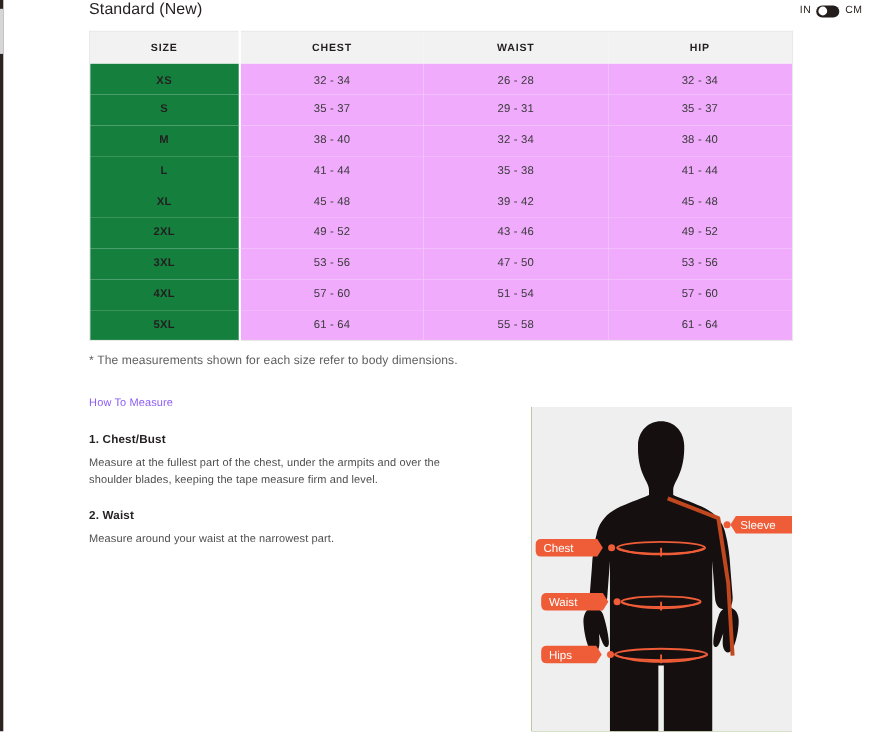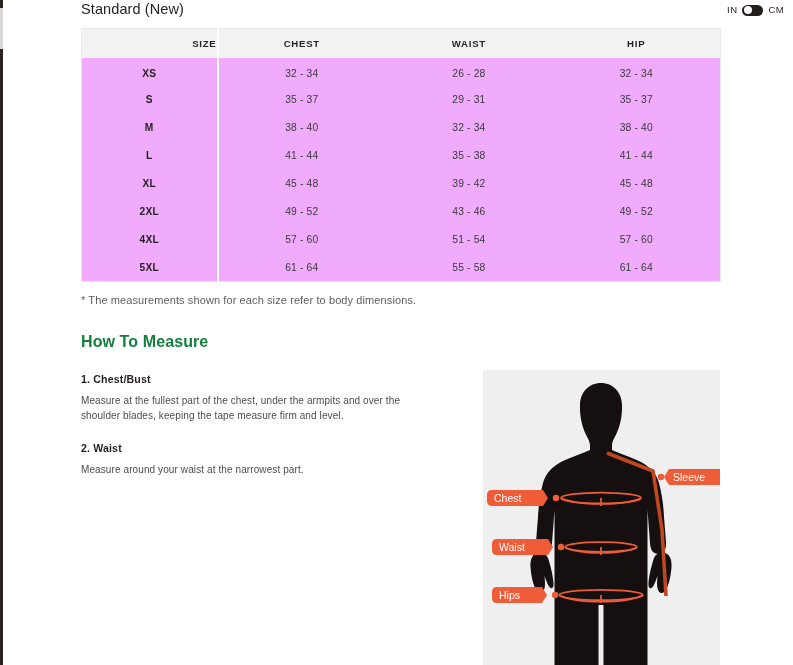--- a/index.html
+++ b/index.html
@@ -90,54 +90,53 @@
     font-size: 9.6px;
     font-weight: 700;
     letter-spacing: 0.75px;
     color: #231f20;
     height: 29px;
     text-align: center;
     vertical-align: middle;
   }
   .size-table thead th.h-size {
     border-right: 2px solid #ffffff;
-    text-align: right;
   }
   .size-table tbody tr { height: 28px; }
   .size-table tbody td {
     font-size: 10.3px;
     color: #3a3a3a;
     text-align: center;
     vertical-align: middle;
     background: #f0abfc;
     letter-spacing: 0.15px;
   }
   .size-table tbody td.size-cell {
-    background: #f0abfc;
+    background: #15803d;
     font-weight: 700;
     font-size: 10.2px;
     color: #231f20;
     letter-spacing: 0.3px;
     border-right: 2px solid #ffffff;
   }
   .size-table tbody tr:first-child td { padding-top: 3px; }
 
   .table-note {
     margin-top: 12px;
     font-size: 11px;
     color: #5e5e5e;
     letter-spacing: 0.1px;
   }
 
   
   .howto { margin-top: 27px; width: 360px; }
   h3.howto-title {
-    font-size: 16px;
-    font-weight: 700;
-    color: #15803d;
+    font-size: 10px;
+    font-weight: 400;
+    color: #8b5cf6;
     letter-spacing: 0.1px;
   }
   .measure-item { margin-top: 19px; }
   .measure-item:first-of-type { margin-top: 22px; }
   .measure-heading {
     font-size: 10.6px;
     font-weight: 700;
     color: #231f20;
     letter-spacing: 0.15px;
   }
@@ -227,20 +226,26 @@
             <td>39 - 42</td>
             <td>45 - 48</td>
           </tr>
           <tr>
             <td class="size-cell">2XL</td>
             <td>49 - 52</td>
             <td>43 - 46</td>
             <td>49 - 52</td>
           </tr>
           <tr>
+            <td class="size-cell">3XL</td>
+            <td>53 - 56</td>
+            <td>47 - 50</td>
+            <td>53 - 56</td>
+          </tr>
+          <tr>
             <td class="size-cell">4XL</td>
             <td>57 - 60</td>
             <td>51 - 54</td>
             <td>57 - 60</td>
           </tr>
           <tr>
             <td class="size-cell">5XL</td>
             <td>61 - 64</td>
             <td>55 - 58</td>
             <td>61 - 64</td>

